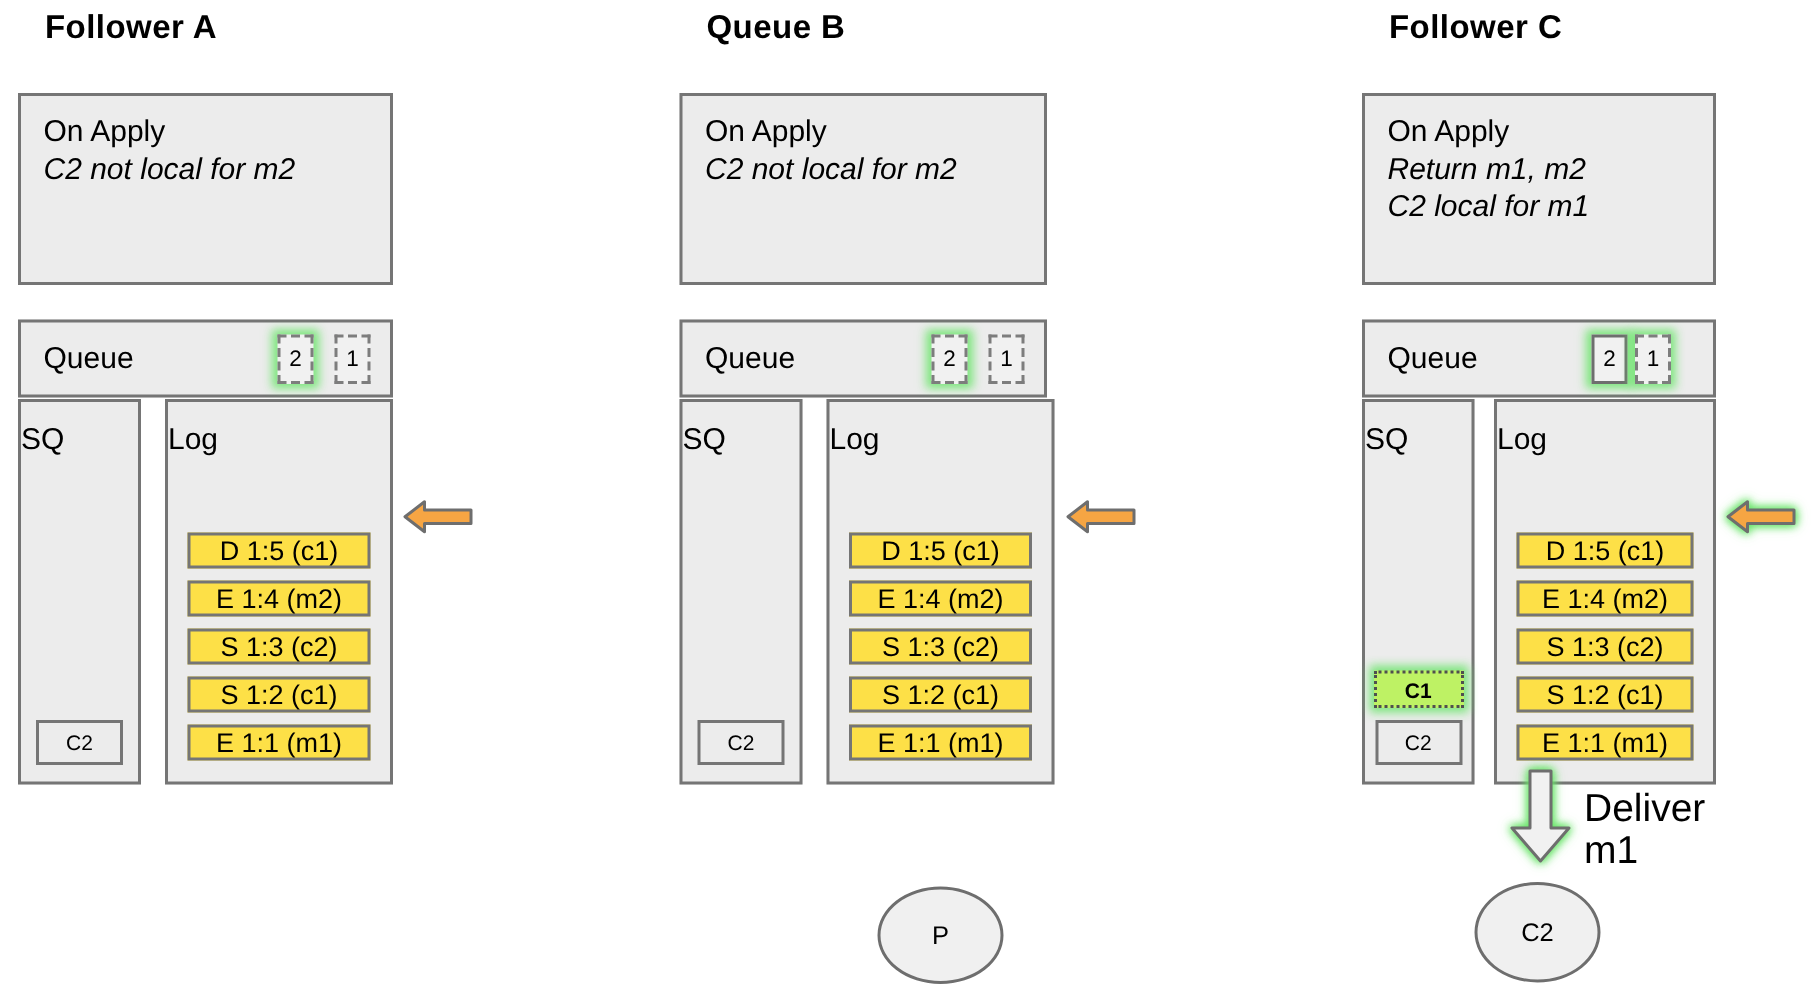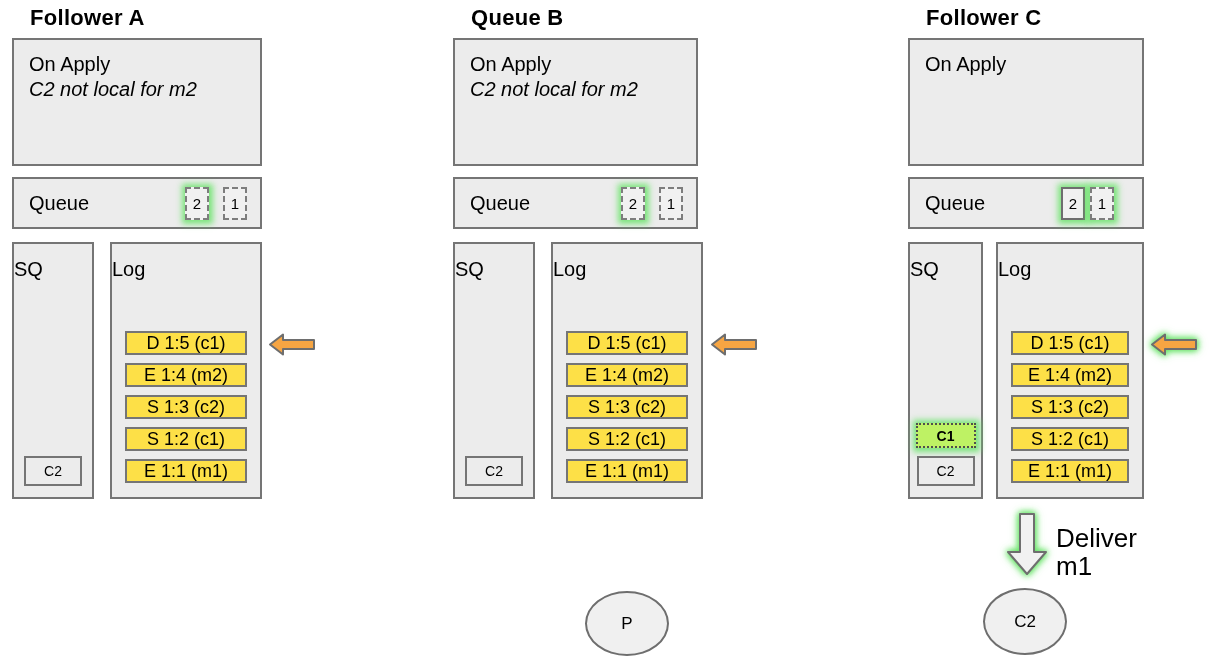--- a/index.html
+++ b/index.html
@@ -5,24 +5,24 @@
   html,body{margin:0;padding:0;background:#ffffff;}
   .canvas{
     position:relative;width:1211px;height:669px;background:#ffffff;
     font-family:"Liberation Sans",sans-serif;color:#000;overflow:hidden;
   }
   .col{position:absolute;top:0;height:100%;}
   .col-a{left:12px;width:250px;}
   .col-b{left:453px;width:245px;}
   .col-c{left:908px;width:236px;}
   .title{position:absolute;top:5px;left:18px;margin:0;font-size:22px;font-weight:bold;letter-spacing:.3px;white-space:nowrap;text-align:center;}
-  .box{position:absolute;background:#ececec;border:2px solid #757575;box-sizing:border-box;}
+  .box{position:absolute;background:#ececec;border:2px solid #757575;box-sizing:border-box;margin-top:24px;}
   .onapply{left:0;top:38px;width:100%;height:128px;padding:12px 10px 0 15px;font-size:20px;line-height:25px;}
   .onapply .em{font-style:italic;}
-  .queuebox{left:0;top:177px;width:100%;height:52px;display:flex;align-items:center;padding:0 13px 0 15px;font-size:20px;}
+  .queuebox{left:0;top:189px;width:100%;height:52px;display:flex;align-items:center;padding:0 13px 0 15px;font-size:20px;}
   .queue-items{margin-left:auto;display:flex;gap:14px;}
   .col-c .queue-items{gap:5px;margin-right:15px;}
   .qitem{width:24px;height:33px;display:flex;align-items:center;justify-content:center;
          font-size:15px;background:#f1f1f1;border:2px dashed #7d7d7d;box-sizing:border-box;}
   .qitem.solid{border-style:solid;border-color:#6e6e6e;}
   .glow{box-shadow:0 0 6px 3.5px rgba(104,228,104,0.85);}
   .sqbox{left:0;top:242px;width:82px;height:257px;}
   .col-c .sqbox{width:75px;}
   .logbox{left:98px;top:242px;width:152px;height:257px;}
   .col-c .logbox{left:88px;width:148px;}
@@ -103,20 +103,22 @@
         <div class="entry">S 1:2 (c1)</div>
         <div class="entry">E 1:1 (m1)</div>
       </div>
     </div>
   </section>
 
   <section class="col col-c">
     <h2 class="title">Follower C</h2>
     <div class="box onapply">
       <div>On Apply</div>
+      <div class="em">Return m1, m2</div>
+      <div class="em">C2 local for m1</div>
     </div>
     <div class="box queuebox">
       <span>Queue</span>
       <span class="queue-items">
         <span class="qitem solid glow">2</span>
         <span class="qitem glow">1</span>
       </span>
     </div>
     <div class="box sqbox">
       <div class="panel-label">SQ</div>

